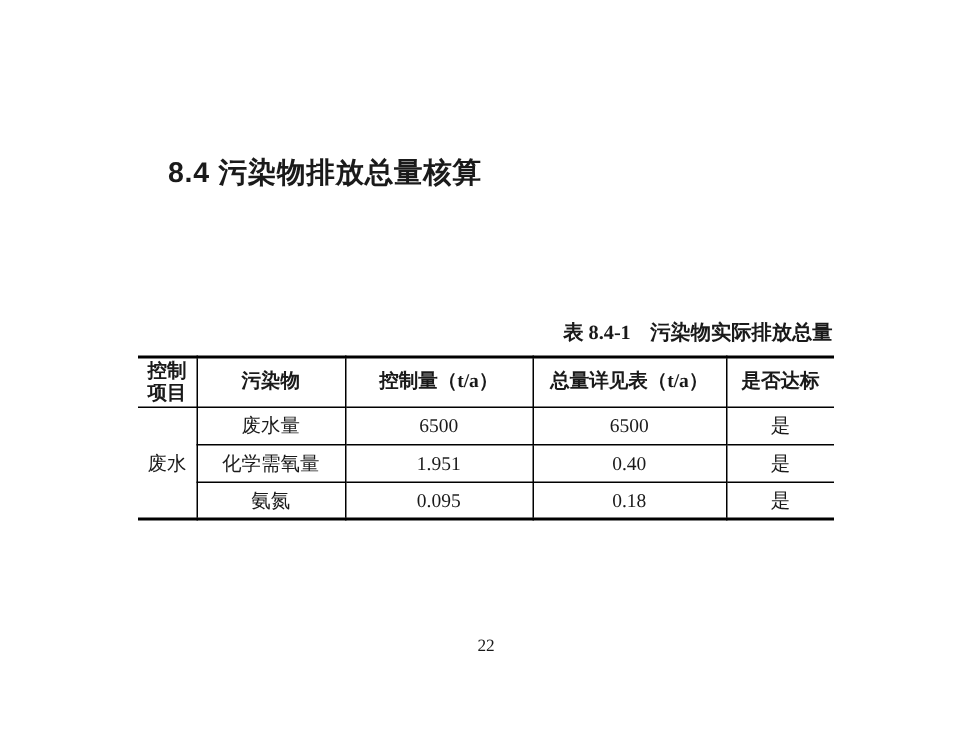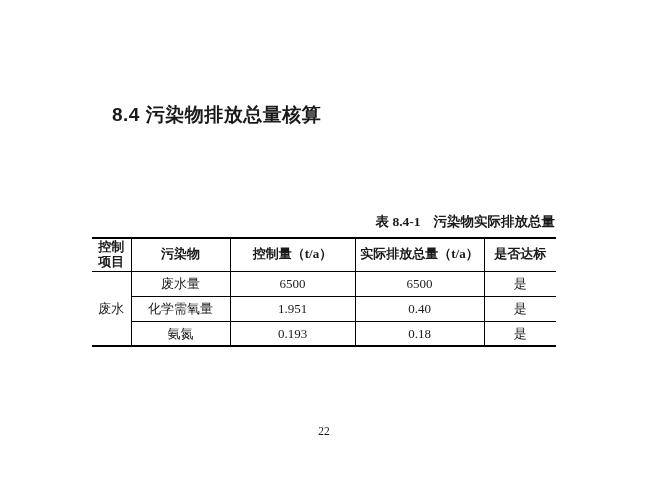--- a/index.html
+++ b/index.html
@@ -101,41 +101,41 @@
       <col style="width:99px">
       <col style="width:125px">
       <col style="width:129px">
       <col style="width:72px">
     </colgroup>
     <thead>
       <tr>
         <th>控制项目</th>
         <th>污染物</th>
         <th>控制量（t/a）</th>
-        <th>实际排放总量（t/a）</th>
+        <th>总量详见表（t/a）</th>
         <th>是否达标</th>
       </tr>
     </thead>
     <tbody>
       <tr>
         <td class="group-cell" rowspan="3">废水</td>
         <td>废水量</td>
         <td>6500</td>
         <td>6500</td>
         <td>是</td>
       </tr>
       <tr>
         <td>化学需氧量</td>
         <td>1.951</td>
         <td>0.40</td>
         <td>是</td>
       </tr>
       <tr>
         <td>氨氮</td>
-        <td>0.193</td>
+        <td>0.095</td>
         <td>0.18</td>
         <td>是</td>
       </tr>
     </tbody>
   </table>
 
   <div class="page-number">22</div>
 
 </div>
 

